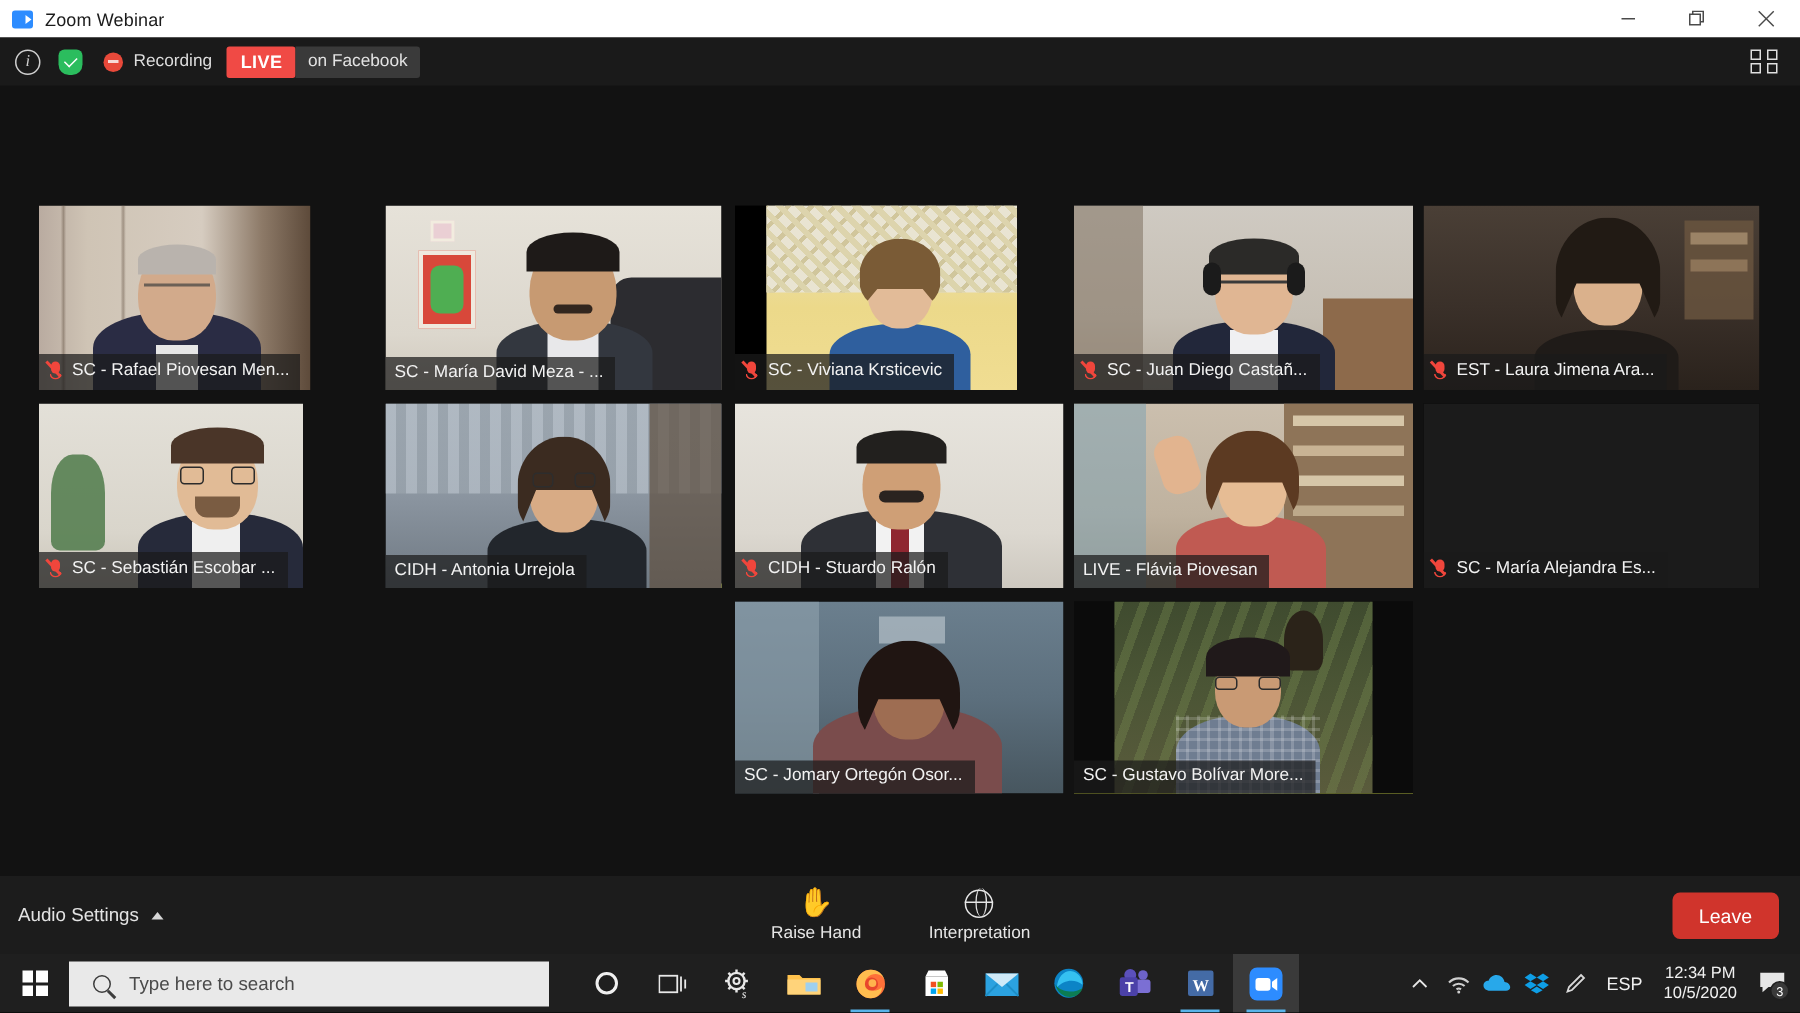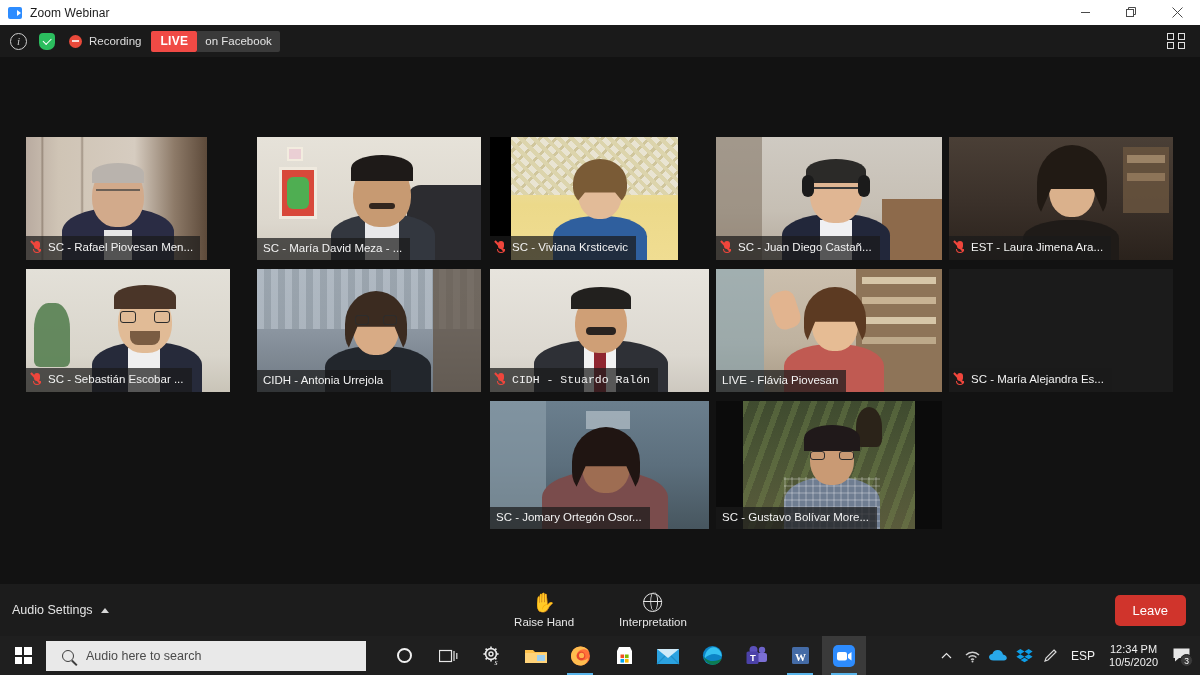--- a/index.html
+++ b/index.html
@@ -345,21 +345,21 @@
       <div class="person-head" style="left:100px;top:22px;width:46px;height:58px;background:#dab18c;"></div>
       <div style="position:absolute;left:88px;top:8px;width:70px;height:76px;background:#211a14;border-radius:50% 50% 30% 30%;clip-path:polygon(0 0,100% 0,100% 100%,80% 58%,20% 58%,0 100%);"></div>
       <div class="namebar">
         <span class="mic-muted">
             <i class="mic-stand"></i>
           </span>
         <span>EST - Laura Jimena Ara...</span>
       </div>
     </div>
 
-    <div class="tile" style="left:26px; top:212px; width:204px; height:123px;padding-left:47px;">
+    <div class="tile" style="left:26px; top:212px; width:176px; height:123px;padding-left:47px;">
       <div class="bg" style="background:linear-gradient(180deg,#e3e0d8 0%,#d9d5cb 70%,#c9c4b8 100%);"></div>
       <div style="position:absolute;left:8px;top:34px;width:36px;height:64px;background:#4f7a4a;opacity:.85;border-radius:40% 40% 6px 6px;"></div>
       <div class="person-body" style="left:66px;bottom:0;width:110px;height:50px;background:#262a3a;"></div>
       <div style="position:absolute;left:102px;bottom:0;width:32px;height:44px;background:#efefef;"></div>
       <div class="person-head" style="left:92px;top:22px;width:54px;height:62px;background:#e1bb96;"></div>
       <div style="position:absolute;left:88px;top:16px;width:62px;height:24px;background:#4a3528;border-radius:50% 50% 0 0;"></div>
       <div style="position:absolute;left:94px;top:42px;width:16px;height:12px;border:1.6px solid #2b2b2b;border-radius:3px;"></div>
       <div style="position:absolute;left:128px;top:42px;width:16px;height:12px;border:1.6px solid #2b2b2b;border-radius:3px;"></div>
       <div style="position:absolute;left:104px;top:62px;width:30px;height:14px;background:#7a5c42;border-radius:0 0 8px 8px;"></div>
       <div class="namebar">
@@ -377,21 +377,21 @@
       <div class="person-body" style="left:68px;bottom:0;width:106px;height:46px;background:#22262c;"></div>
       <div class="person-head" style="left:96px;top:30px;width:46px;height:56px;background:#d8ab85;"></div>
       <div style="position:absolute;left:88px;top:22px;width:62px;height:66px;background:#3b2b20;border-radius:50% 50% 34% 34%;clip-path:polygon(0 0,100% 0,100% 100%,80% 54%,20% 54%,0 100%);"></div>
       <div style="position:absolute;left:98px;top:46px;width:14px;height:10px;border:1.5px solid #2d2d2d;border-radius:3px;"></div>
       <div style="position:absolute;left:126px;top:46px;width:14px;height:10px;border:1.5px solid #2d2d2d;border-radius:3px;"></div>
       <div class="namebar">
         <span>CIDH - Antonia Urrejola</span>
       </div>
     </div>
 
-    <div class="tile" style="left:490px; top:212px; width:219px; height:123px;font-family:Liberation Mono, monospace;">
+    <div class="tile" style="left:490px; top:212px; width:219px; height:123px;">
       <div class="bg" style="background:linear-gradient(180deg,#e7e4dd 0%,#dcd8d0 70%,#cdc8bf 100%);"></div>
       <div class="person-body" style="left:44px;bottom:0;width:134px;height:52px;background:#2e3036;"></div>
       <div style="position:absolute;left:94px;bottom:0;width:32px;height:46px;background:#f2f2f2;"></div>
       <div style="position:absolute;left:104px;bottom:0;width:12px;height:40px;background:#8f2630;"></div>
       <div class="person-head" style="left:85px;top:24px;width:52px;height:60px;background:#cf9f76;"></div>
       <div style="position:absolute;left:81px;top:18px;width:60px;height:22px;background:#22201e;border-radius:50% 50% 0 0;"></div>
       <div style="position:absolute;left:96px;top:58px;width:30px;height:8px;background:#2a2320;border-radius:4px;"></div>
       <div class="namebar">
         <span class="mic-muted">
             <i class="mic-stand"></i>
@@ -486,21 +486,21 @@
       <span class="win-logo">
           <i></i>
           <i></i>
           <i></i>
           <i></i>
         </span>
     </div>
 
     <div class="search-box">
       <span class="search-ic"></span>
-      <span class="search-ph">Audio here to search</span>
+      <span class="search-ph">Type here to search</span>
     </div>
 
     <div class="tb-apps">
       <div class="tb-app">
         <span style="width:15px;height:15px;border:2px solid #f0f0f0;border-radius:50%;display:block;"></span>
       </div>
       <div class="tb-app">
         <svg width="19" height="16" viewBox="0 0 19 16">
           <rect x="0.5" y="2.5" width="12" height="11" fill="none" stroke="#e8e8e8" stroke-width="1.2"></rect>
           <line x1="15" y1="3" x2="15" y2="13" stroke="#e8e8e8" stroke-width="1.2"></line>

